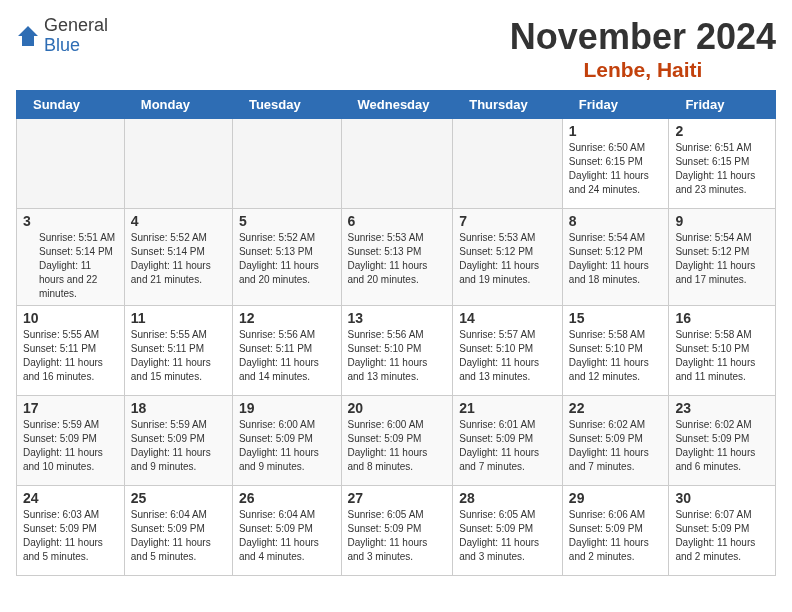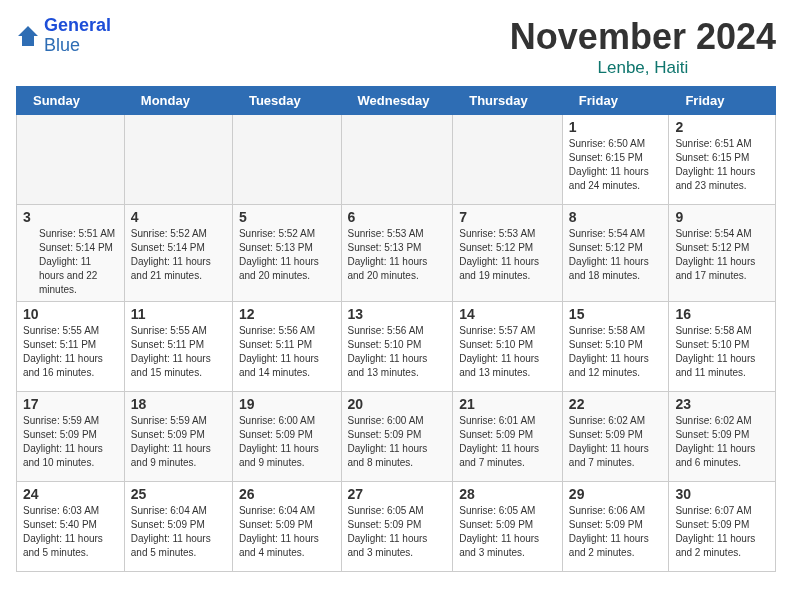--- a/index.html
+++ b/index.html
@@ -20,44 +20,45 @@
       display: flex;
       align-items: center;
     }
     .logo-text {
       display: flex;
       flex-direction: column;
       line-height: 1.1;
     }
     .logo-general {
       font-size: 18px;
-      font-weight: bold;
-      color: #1d4ed8;
+      font-weight: normal;
+      color: #404040;
     }
     .logo-blue {
       font-size: 18px;
       font-weight: normal;
       color: #2e6db4;
     }
     .logo-icon {
       width: 24px;
       height: 24px;
       margin-right: 4px;
     }
     .title-area {
       text-align: center;
     }
     .month-title {
       font-size: 36px;
       font-weight: bold;
       color: #333;
     }
     .location {
-      font-size: 17px;
-      color: #0f766e;
+      font-size: 21px;
+      color: #c2410c;
+      font-weight: bold;
     }
     .calendar {
       width: 100%;
       border-collapse: collapse;
     }
     .calendar th {
       background: #2e6db4;
       color: #fff;
       font-size: 13px;
       padding: 6px 16px;
@@ -274,21 +275,21 @@
           <div class="day-number">23</div>
           <div class="day-info" style="white-space: pre-line;">Sunrise: 6:02 AM
 Sunset: 5:09 PM
 Daylight: 11 hours and 6 minutes.</div>
         </td>
       </tr>
       <tr>
         <td>
           <div class="day-number">24</div>
           <div class="day-info" style="white-space: pre-line;">Sunrise: 6:03 AM
-Sunset: 5:40 PM
+Sunset: 5:09 PM
 Daylight: 11 hours and 5 minutes.</div>
         </td>
         <td>
           <div class="day-number">25</div>
           <div class="day-info" style="white-space: pre-line;">Sunrise: 6:04 AM
 Sunset: 5:09 PM
 Daylight: 11 hours and 5 minutes.</div>
         </td>
         <td>
           <div class="day-number">26</div>

